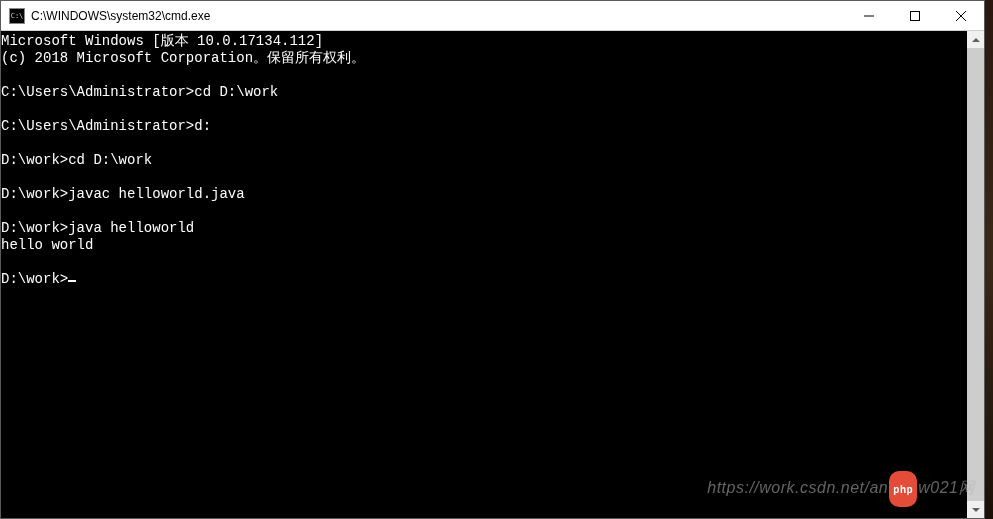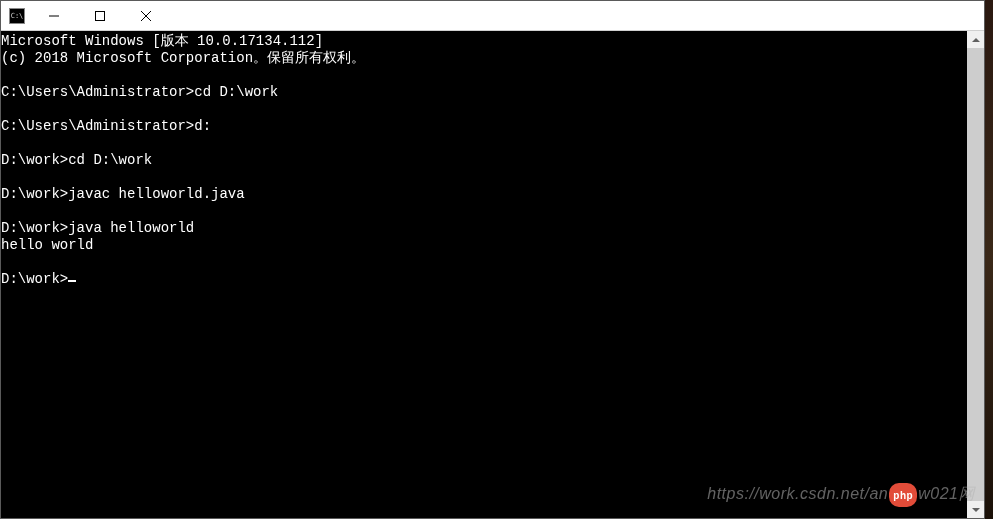--- a/index.html
+++ b/index.html
@@ -113,21 +113,21 @@
       right: 18px;
       color: rgba(180,180,180,0.55);
       font-size: 16px;
       font-family: Arial, sans-serif;
       font-style: italic;
       letter-spacing: 0.5px;
       pointer-events: none;
     }
     .php-badge {
       display: inline-flex;
-      width: 28px; height: 24px;
+      width: 28px; height: 36px;
       background: #e24c39;
       border-radius: 10px;
       color: #fff;
       font-size: 10px;
       font-style: normal;
       font-weight: bold;
       align-items: center;
       justify-content: center;
       vertical-align: middle;
       margin: 0 1px;
@@ -137,20 +137,21 @@
       top: 0; right: 0; width: 8px; height: 100%;
       background: linear-gradient(180deg, #2a1810 0%, #3a2818 50%, #1a1008 100%);
     }
   </style>
 </head>
 <body>
 
 <div class="window">
   <div class="titlebar">
     <div class="titlebar-icon">C:\</div>
+    <div class="titlebar-text">C:\WINDOWS\system32\cmd.exe</div>
     <div class="window-controls">
       <div class="wc-btn">
         <svg viewBox="0 0 10 10">
             <line x1="0" y1="5" x2="10" y2="5" stroke="#000" stroke-width="1"></line>
           </svg>
       </div>
       <div class="wc-btn">
         <svg viewBox="0 0 10 10">
             <rect x="0.5" y="0.5" width="9" height="9" fill="none" stroke="#000" stroke-width="1"></rect>
           </svg>

